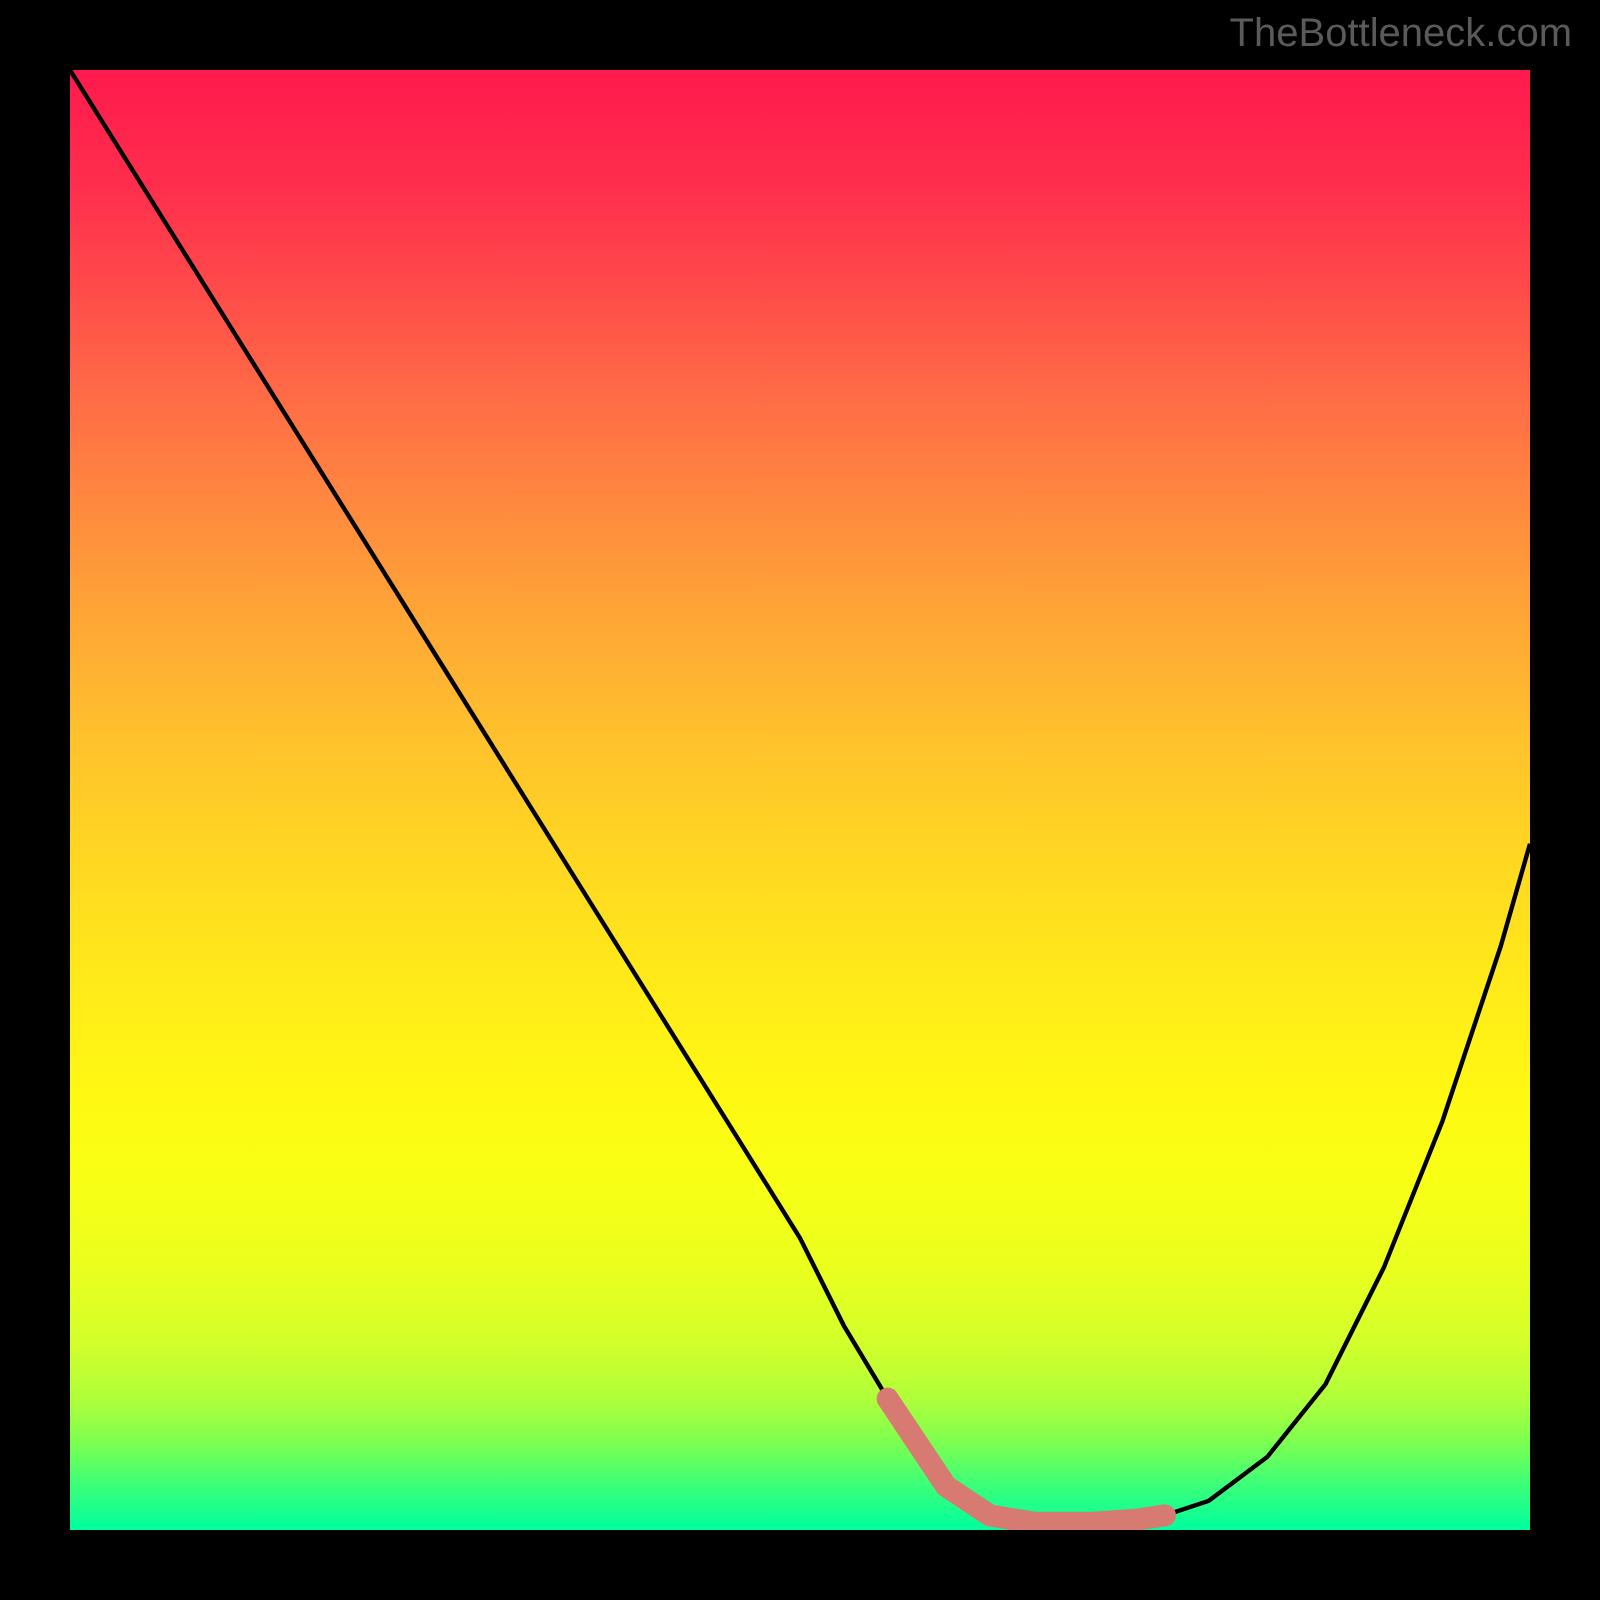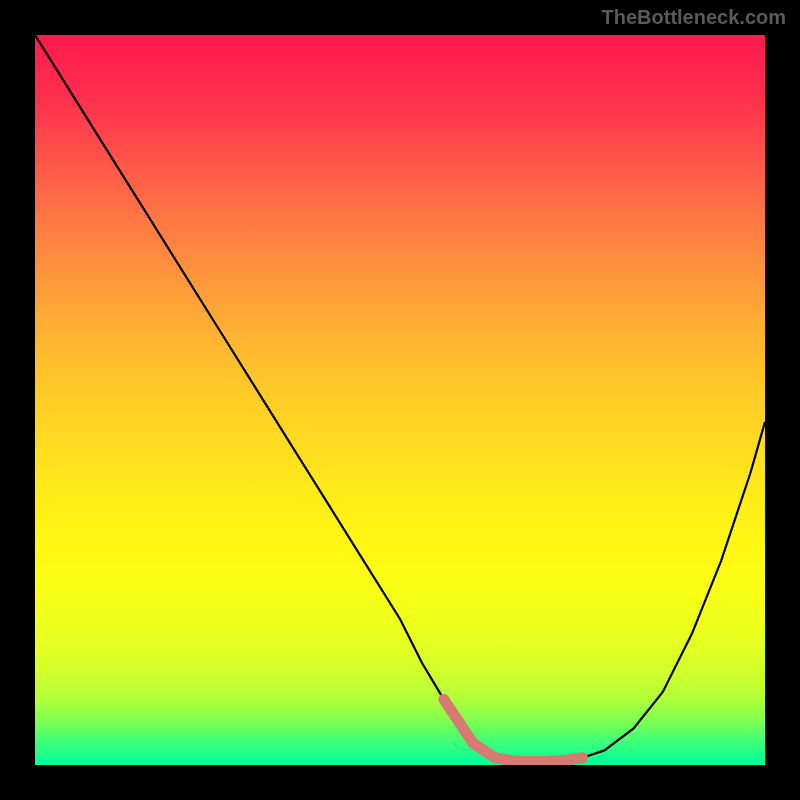--- a/index.html
+++ b/index.html
@@ -10,21 +10,21 @@
     position: relative;
     overflow: hidden;
     font-family: Arial, sans-serif;
   }
   .watermark {
     position: absolute;
     top: 6px;
     right: 14px;
     color: #5a5a5a;
     font-size: 20px;
-    font-weight: 700;
+    font-weight: 400;
     z-index: 10;
   }
   .plot-area {
     position: absolute;
     left: 35px;
     top: 35px;
     width: 730px;
     height: 730px;
     overflow: hidden;
   }

